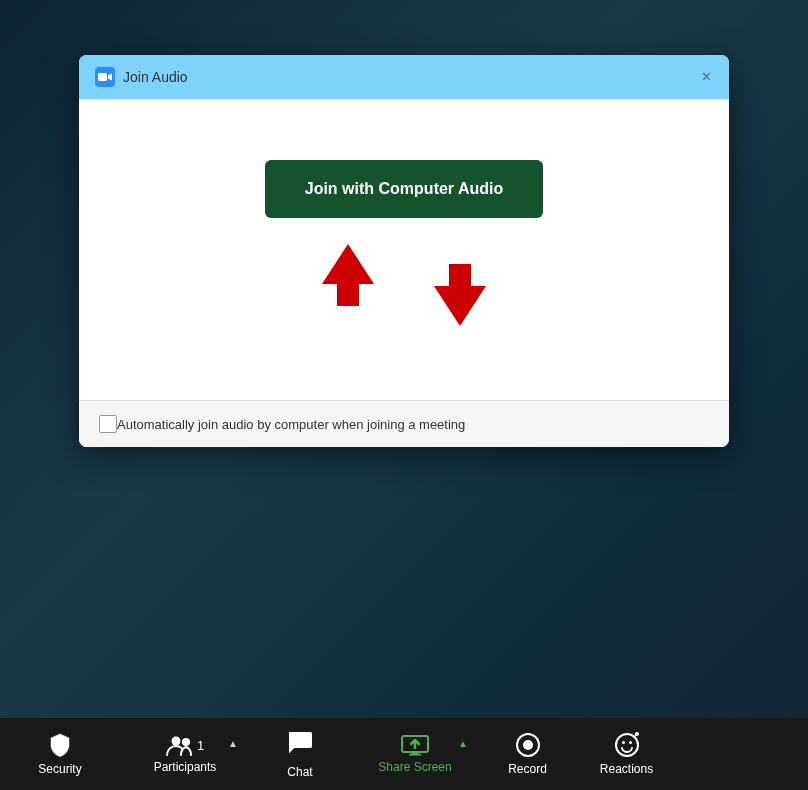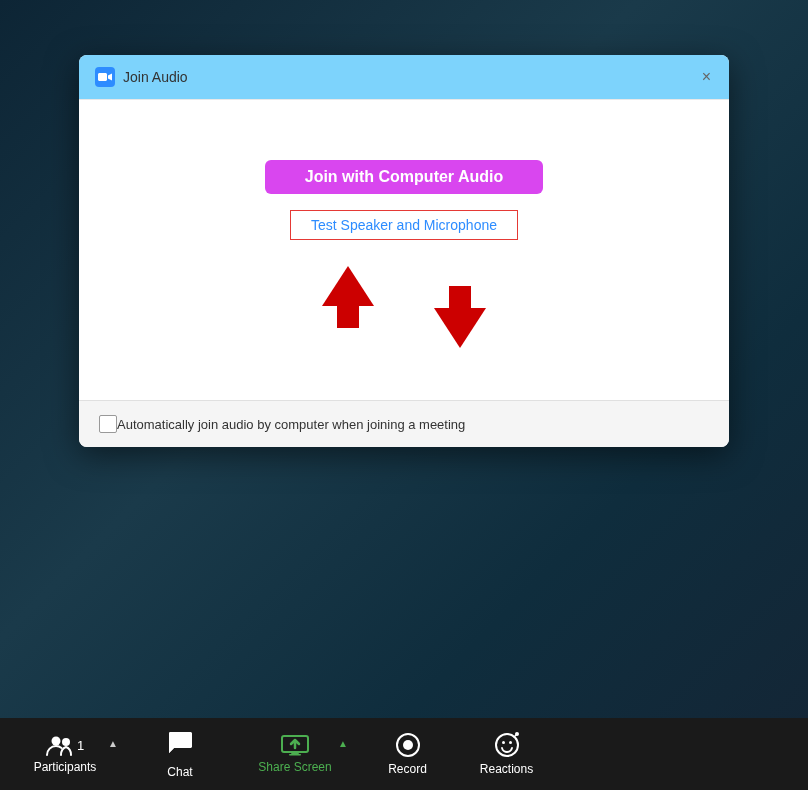--- a/index.html
+++ b/index.html
@@ -79,25 +79,25 @@
     .modal-body {
       padding: 60px 20px 40px;
       display: flex;
       flex-direction: column;
       align-items: center;
       gap: 16px;
       min-height: 300px;
     }
 
     .join-btn {
-      background: #d946ef;
+      background: #14532d;
       color: #fff;
       border: none;
       border-radius: 6px;
-      padding: 8px 40px;
+      padding: 20px 40px;
       font-size: 16px;
       font-weight: 600;
       cursor: pointer;
       min-width: 260px;
       text-align: center;
     }
 
     .test-link {
       color: #2d8cff;
       font-size: 14px;
@@ -208,21 +208,20 @@
         <path d="M3 7.5C3 6.67 3.67 6 4.5 6H10.5C11.33 6 12 6.67 12 7.5V12.5C12 13.33 11.33 14 10.5 14H4.5C3.67 14 3 13.33 3 12.5V7.5Z" fill="white"></path>
         <path d="M13 8.5L17 6.5V13.5L13 11.5V8.5Z" fill="white"></path>
       </svg>
       <span class="modal-title">Join Audio</span>
       <button class="modal-close">×</button>
     </div>
 
     <div class="modal-body">
       <button class="join-btn">Join with Computer Audio</button>
 
-      <a class="test-link">Test Speaker and Microphone</a>
 
       <div style="display:flex; gap: 60px; margin-top: 10px; align-items: flex-start;">
 
         <div style="display:flex; flex-direction:column; align-items:center;">
           <div style="width:0;height:0;border-left:26px solid transparent;border-right:26px solid transparent;border-bottom:40px solid #cc0000;"></div>
           <div style="width:22px;height:22px;background:#cc0000;"></div>
         </div>
 
         <div style="display:flex; flex-direction:column; align-items:center; margin-top: 20px;">
           <div style="width:22px;height:22px;background:#cc0000;"></div>
@@ -234,20 +233,26 @@
     <div class="modal-footer">
       <input type="checkbox" class="checkbox-auto" style="">
       <label class="footer-label">Automatically join audio by computer when joining a meeting</label>
     </div>
 
   </div>
 </div>
 
 <div class="toolbar">
 
+  <div class="toolbar-item security">
+    <svg width="24" height="26" viewBox="0 0 24 26" fill="none" xmlns="http://www.w3.org/2000/svg">
+      <path d="M12 2L3 6V13C3 18.25 6.84 23.15 12 24.5C17.16 23.15 21 18.25 21 13V6L12 2Z" fill="white" stroke="white" stroke-width="0.5"></path>
+    </svg>
+    <span class="toolbar-label">Security</span>
+  </div>
 
   <div class="toolbar-item participants" style="position:relative;">
     <span class="caret">▲</span>
     <div style="display:flex;align-items:center;gap:3px;">
       <svg width="28" height="22" viewBox="0 0 28 22" fill="none" xmlns="http://www.w3.org/2000/svg">
         <circle cx="10" cy="7" r="4.5" fill="white"></circle>
         <path d="M1 21C1 16.03 5.03 12 10 12C12.09 12 14.02 12.72 15.56 13.93" stroke="white" stroke-width="2" stroke-linecap="round"></path>
         <circle cx="20" cy="8" r="4" fill="white"></circle>
         <path d="M15 21C15 17.13 17.13 14 20 13C22.87 14 25 17.13 25 21" stroke="white" stroke-width="2" stroke-linecap="round"></path>
       </svg>

